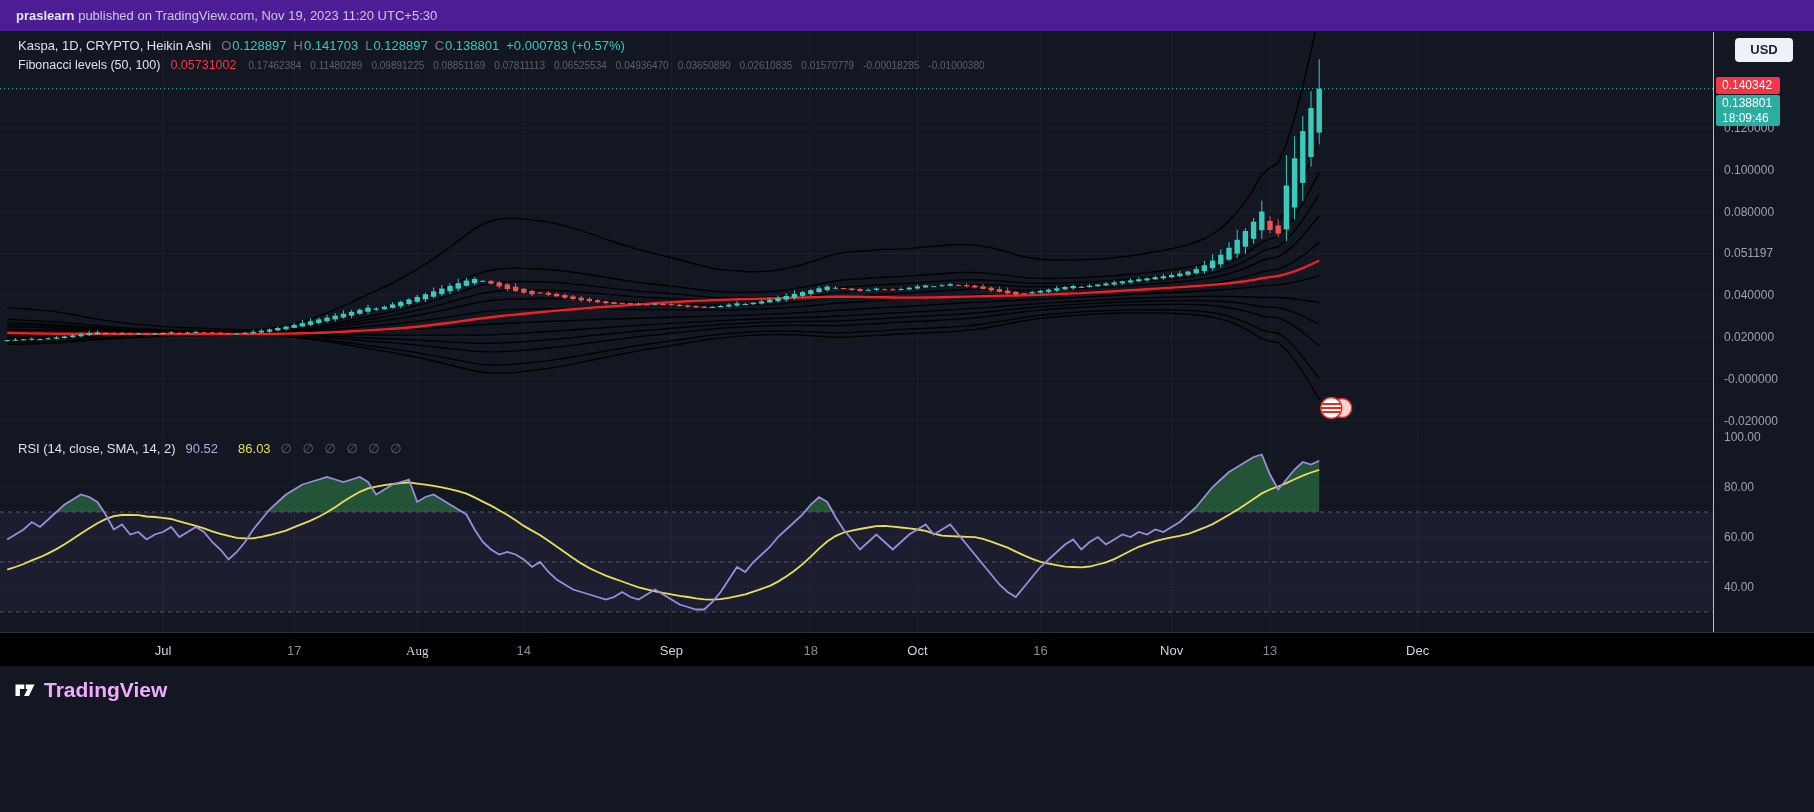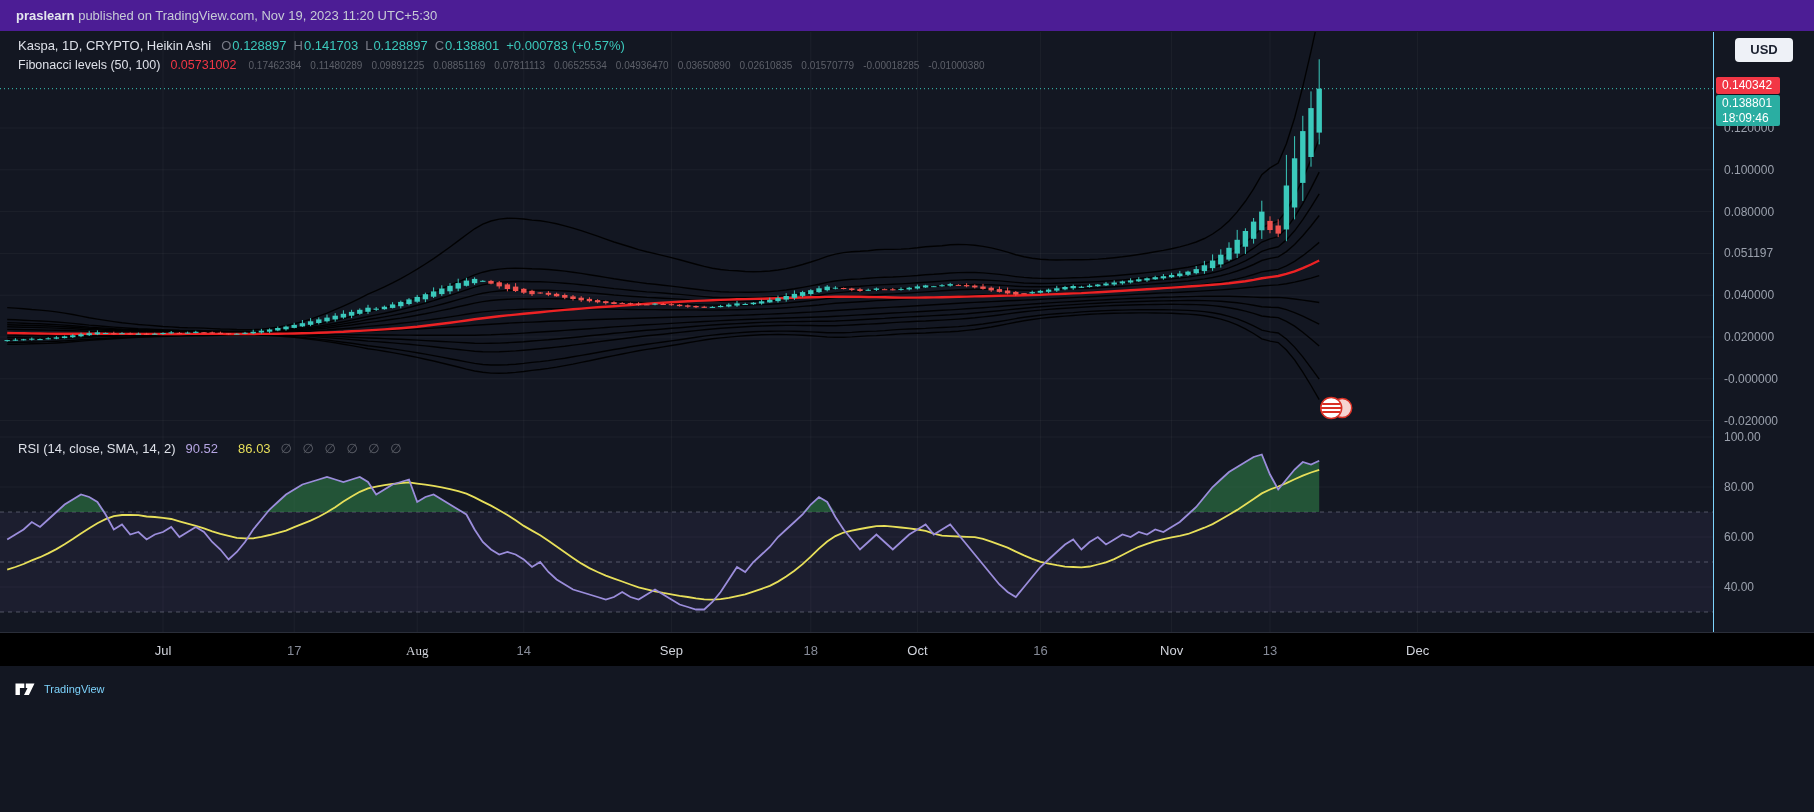--- a/index.html
+++ b/index.html
@@ -28,21 +28,21 @@
     padding:1px 6px;line-height:15px}
   .badge.red{background:#f23645;height:17px}
   .badge.teal{background:#2aaea2;height:31px}
   .time-axis{position:absolute;left:0;top:632px;width:1814px;height:34px;background:#000000;
     border-top:1px solid #2a2e39;z-index:7}
   .time-label{position:absolute;top:10px;transform:translateX(-50%);font-size:13px}
   .time-label.major{color:#d1d4dc}
   .time-label.minor{color:#868b98}
   .footer{position:absolute;left:0;top:666px;width:1814px;height:146px;background:#131722;z-index:7}
   .brand{position:absolute;left:14px;top:12px;display:flex;align-items:center;gap:8px}
-  .brand-text{font-size:11px;font-weight:400;color:#7dd3fc}
+  .brand-text{font-size:21px;font-weight:700;color:#f0abfc}
 </style>
 </head>
 <body>
 
 <svg id="chart-svg" width="1713" height="666">
     <defs>
       <clipPath id="cm">
         <rect x="0" y="32" width="1713" height="396"></rect>
       </clipPath>
       <clipPath id="cr">

